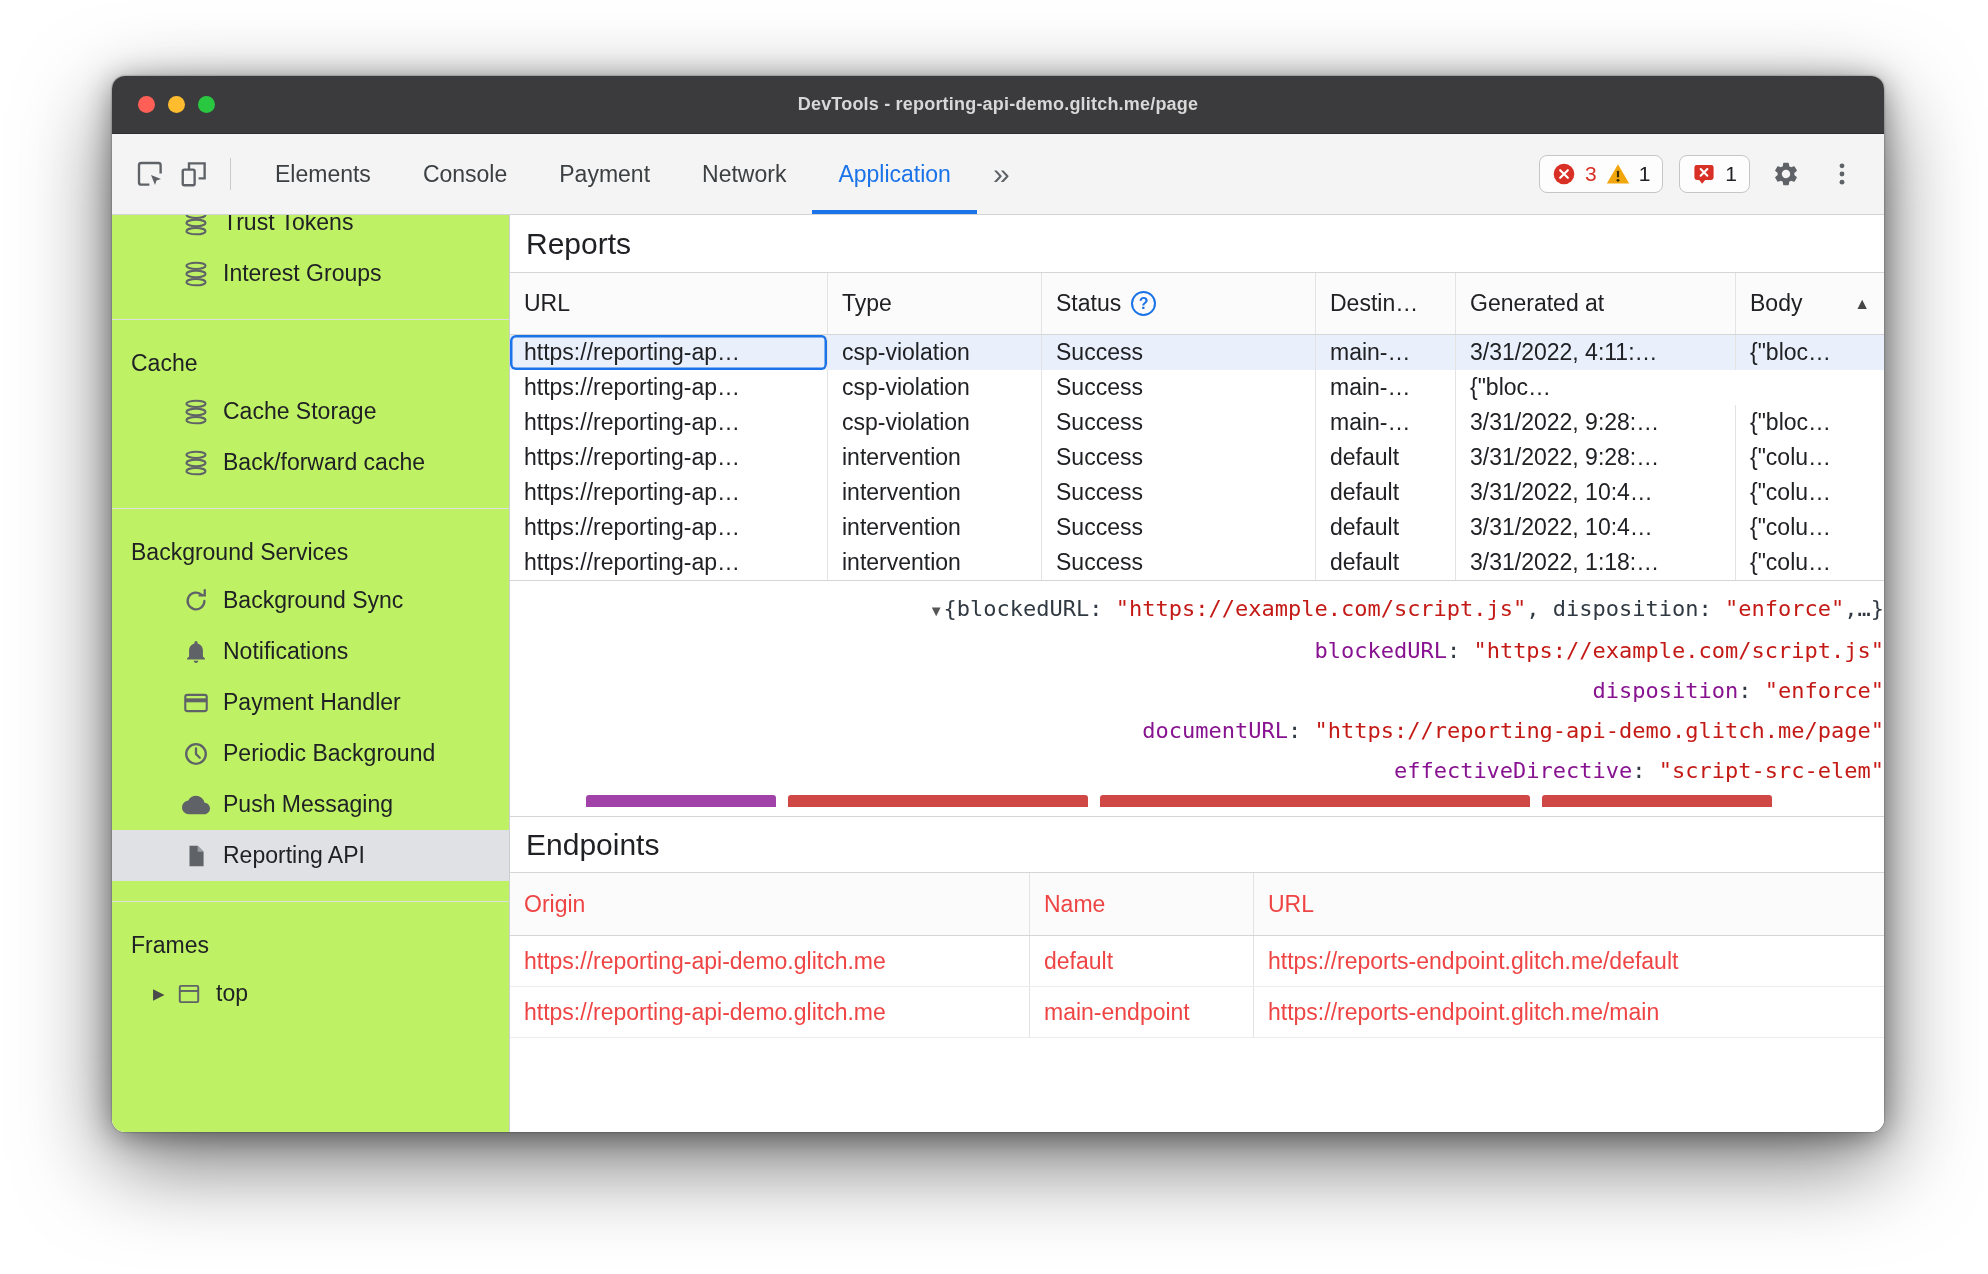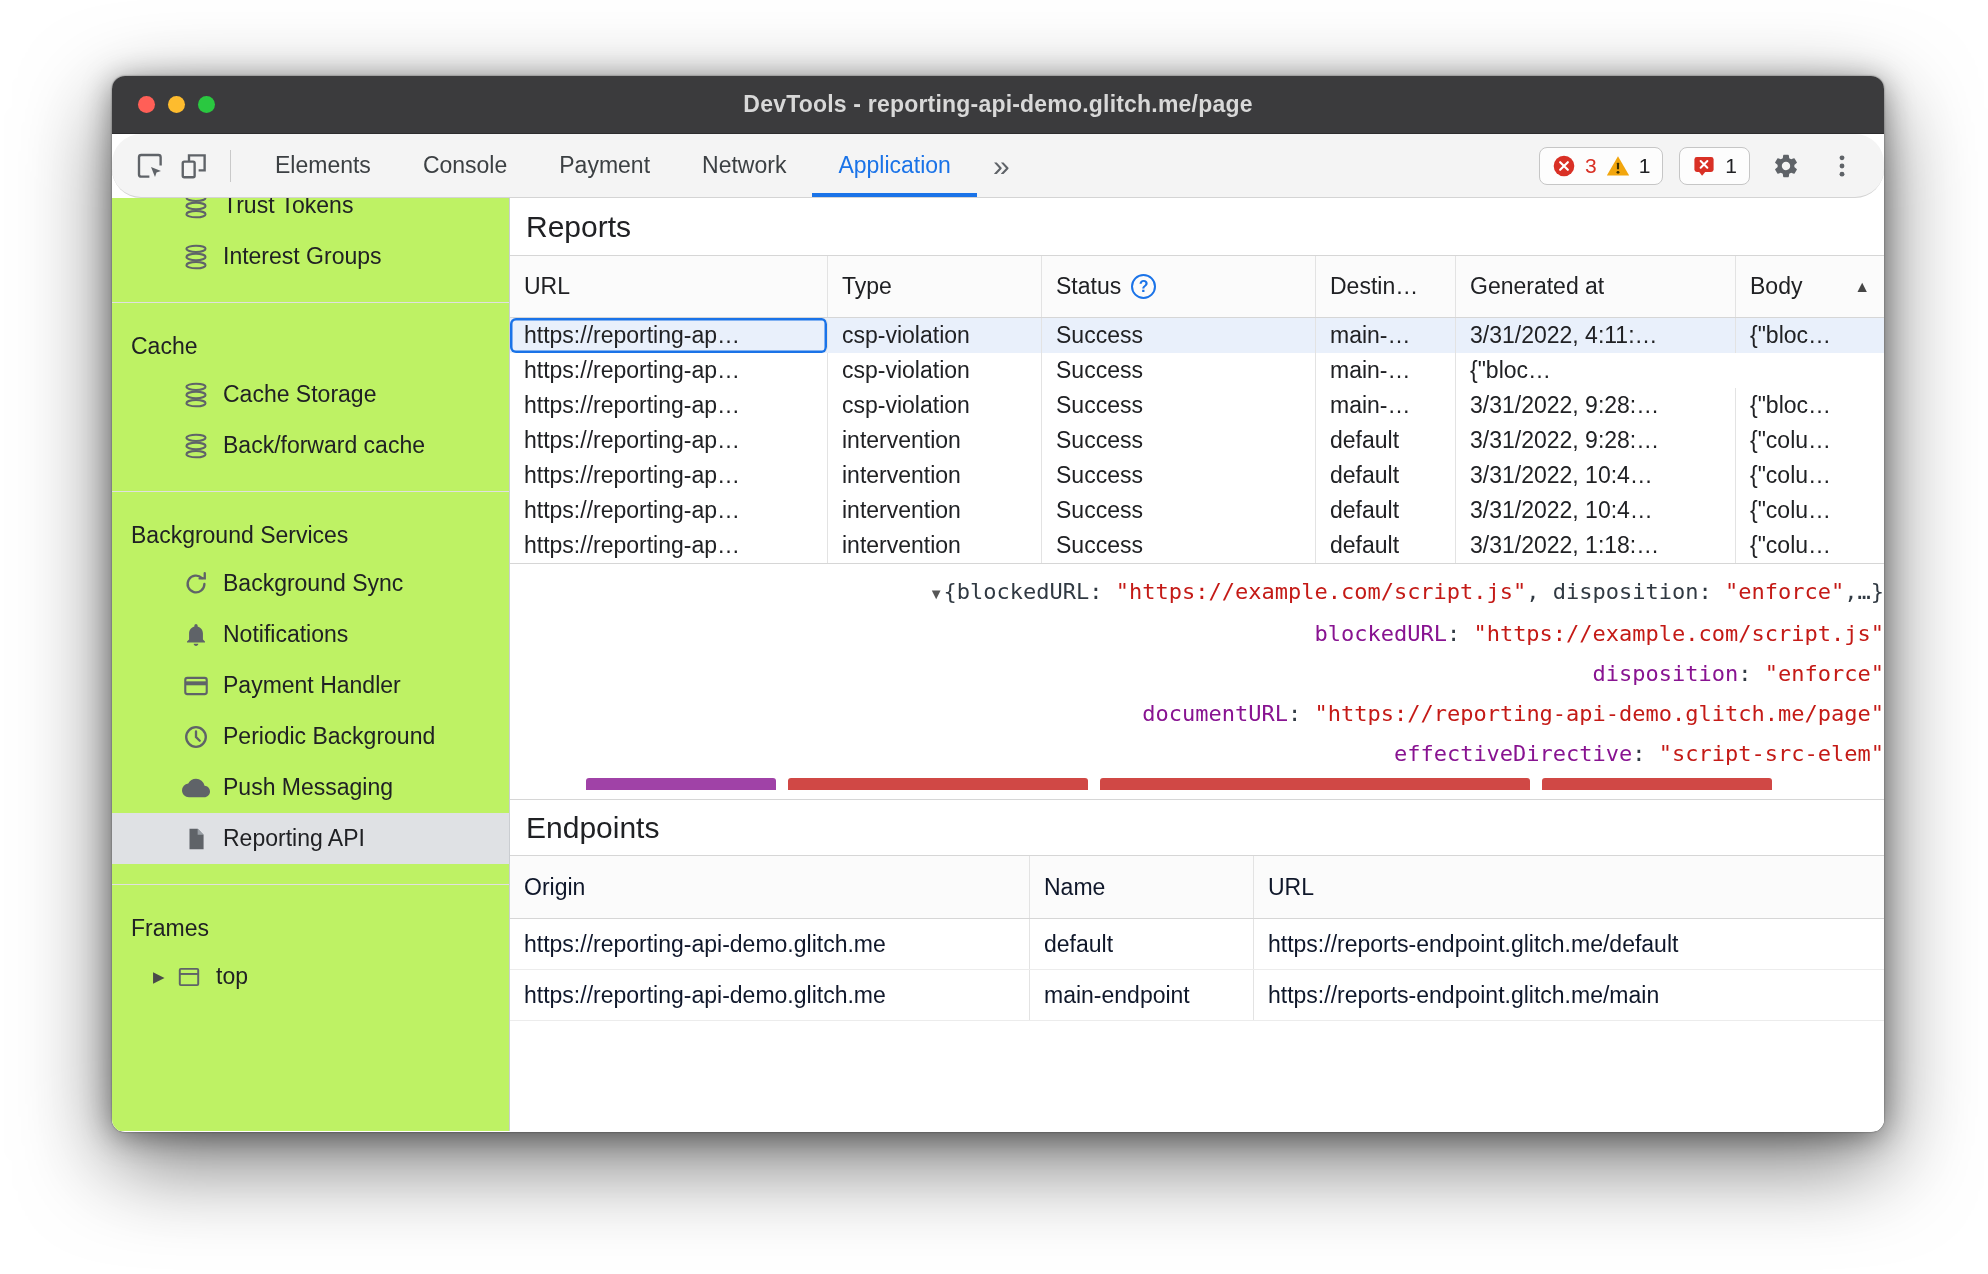--- a/index.html
+++ b/index.html
@@ -15,23 +15,23 @@
     border-radius:13px; background:#fff; overflow:hidden;
     box-shadow: 0 30px 90px rgba(0,0,0,0.55), 0 4px 30px rgba(0,0,0,0.40), 0 0 2px rgba(0,0,0,0.5);
   }
   
   .titlebar { height:58px; background:#3b3b3d; display:flex; align-items:center; position:relative; border-bottom:1px solid #2c2c2e; }
   .traffic-lights { position:absolute; left:26px; display:flex; gap:13px; }
   .tl { width:17px; height:17px; border-radius:50%; display:inline-block; }
   .tl-red   { background:#ff5f57; }
   .tl-yellow{ background:#febc2e; }
   .tl-green { background:#2ac840; }
-  .win-title { flex:1; text-align:center; color:#d8d8d8; font-size:23px; font-weight:600; letter-spacing:.2px; }
-  
-  .toolbar { height:64px; background:#f4f4f4; border-bottom:1px solid #d4d4d4; display:flex; align-items:stretch;border-radius:29px; }
+  .win-title { flex:1; text-align:center; color:#d8d8d8; font-size:18px; font-weight:600; letter-spacing:.2px; }
+  
+  .toolbar { height:81px; background:#f4f4f4; border-bottom:1px solid #d4d4d4; display:flex; align-items:stretch; }
   .tool-left { display:flex; align-items:center; padding-left:18px; gap:4px; }
   .tool-btn { width:40px; height:40px; border:none; background:transparent; display:flex; align-items:center; justify-content:center; align-self:center; padding:0; }
   .vsep { width:1px; height:32px; background:#c9c9c9; margin:0 12px; align-self:center; }
   .tabs { display:flex; align-items:stretch; margin-left:6px; }
   .tab { display:flex; align-items:center; padding:0 26px; font-size:23px; color:#3c4043; }
   .tab.active { color:#1a73e8; box-shadow: inset 0 -4px 0 #1a73e8; }
   .tab.more { font-size:30px; color:#5f6368; padding:0 16px; }
   .toolbar-right { margin-left:auto; display:flex; align-items:center; gap:16px; padding-right:22px; }
   .pill { display:flex; align-items:center; gap:9px; border:1.5px solid #c6c6c6; border-radius:8px; padding:6px 12px; background:#fdfdfd; }
   .count { font-size:21px; color:#202124; }
@@ -73,21 +73,21 @@
   .str    { color:#c41a16; }
   .pkey   { color:#881391; }
   .pcolon { color:#303942; }
   .clipped { display:flex; height:12px; overflow:hidden; padding-left:76px; gap:12px; margin-top:4px; }
   .cseg { height:24px; background:#c41a16; opacity:.8; border-radius:3px; flex-shrink:0; }
   .cseg.k { background:#881391; }
   .w1{width:190px} .w2{width:300px} .w3{width:430px} .w4{width:230px}
   
   .etable { flex:1; min-height:0; }
   .erow { display:grid; grid-template-columns:520px 224px minmax(0,1fr); }
-  .ecell { display:flex; align-items:center; padding:0 14px; border-right:1px solid #e3e3e3; white-space:nowrap; overflow:hidden; font-size:23px; color:#0f172a; min-width:0; }
+  .ecell { display:flex; align-items:center; padding:0 14px; border-right:1px solid #e3e3e3; white-space:nowrap; overflow:hidden; font-size:23px; color:#ef4444; min-width:0; }
   .ecell:last-child { border-right:none; }
   .ehead { height:63px; background:#fbfbfb; border-bottom:1px solid #d6d6d6; }
   .ebody { height:51px; border-bottom:1px solid #ececec; }
 </style>
 </head>
 <body>
 
 <div class="window">
 
   <header class="titlebar">

